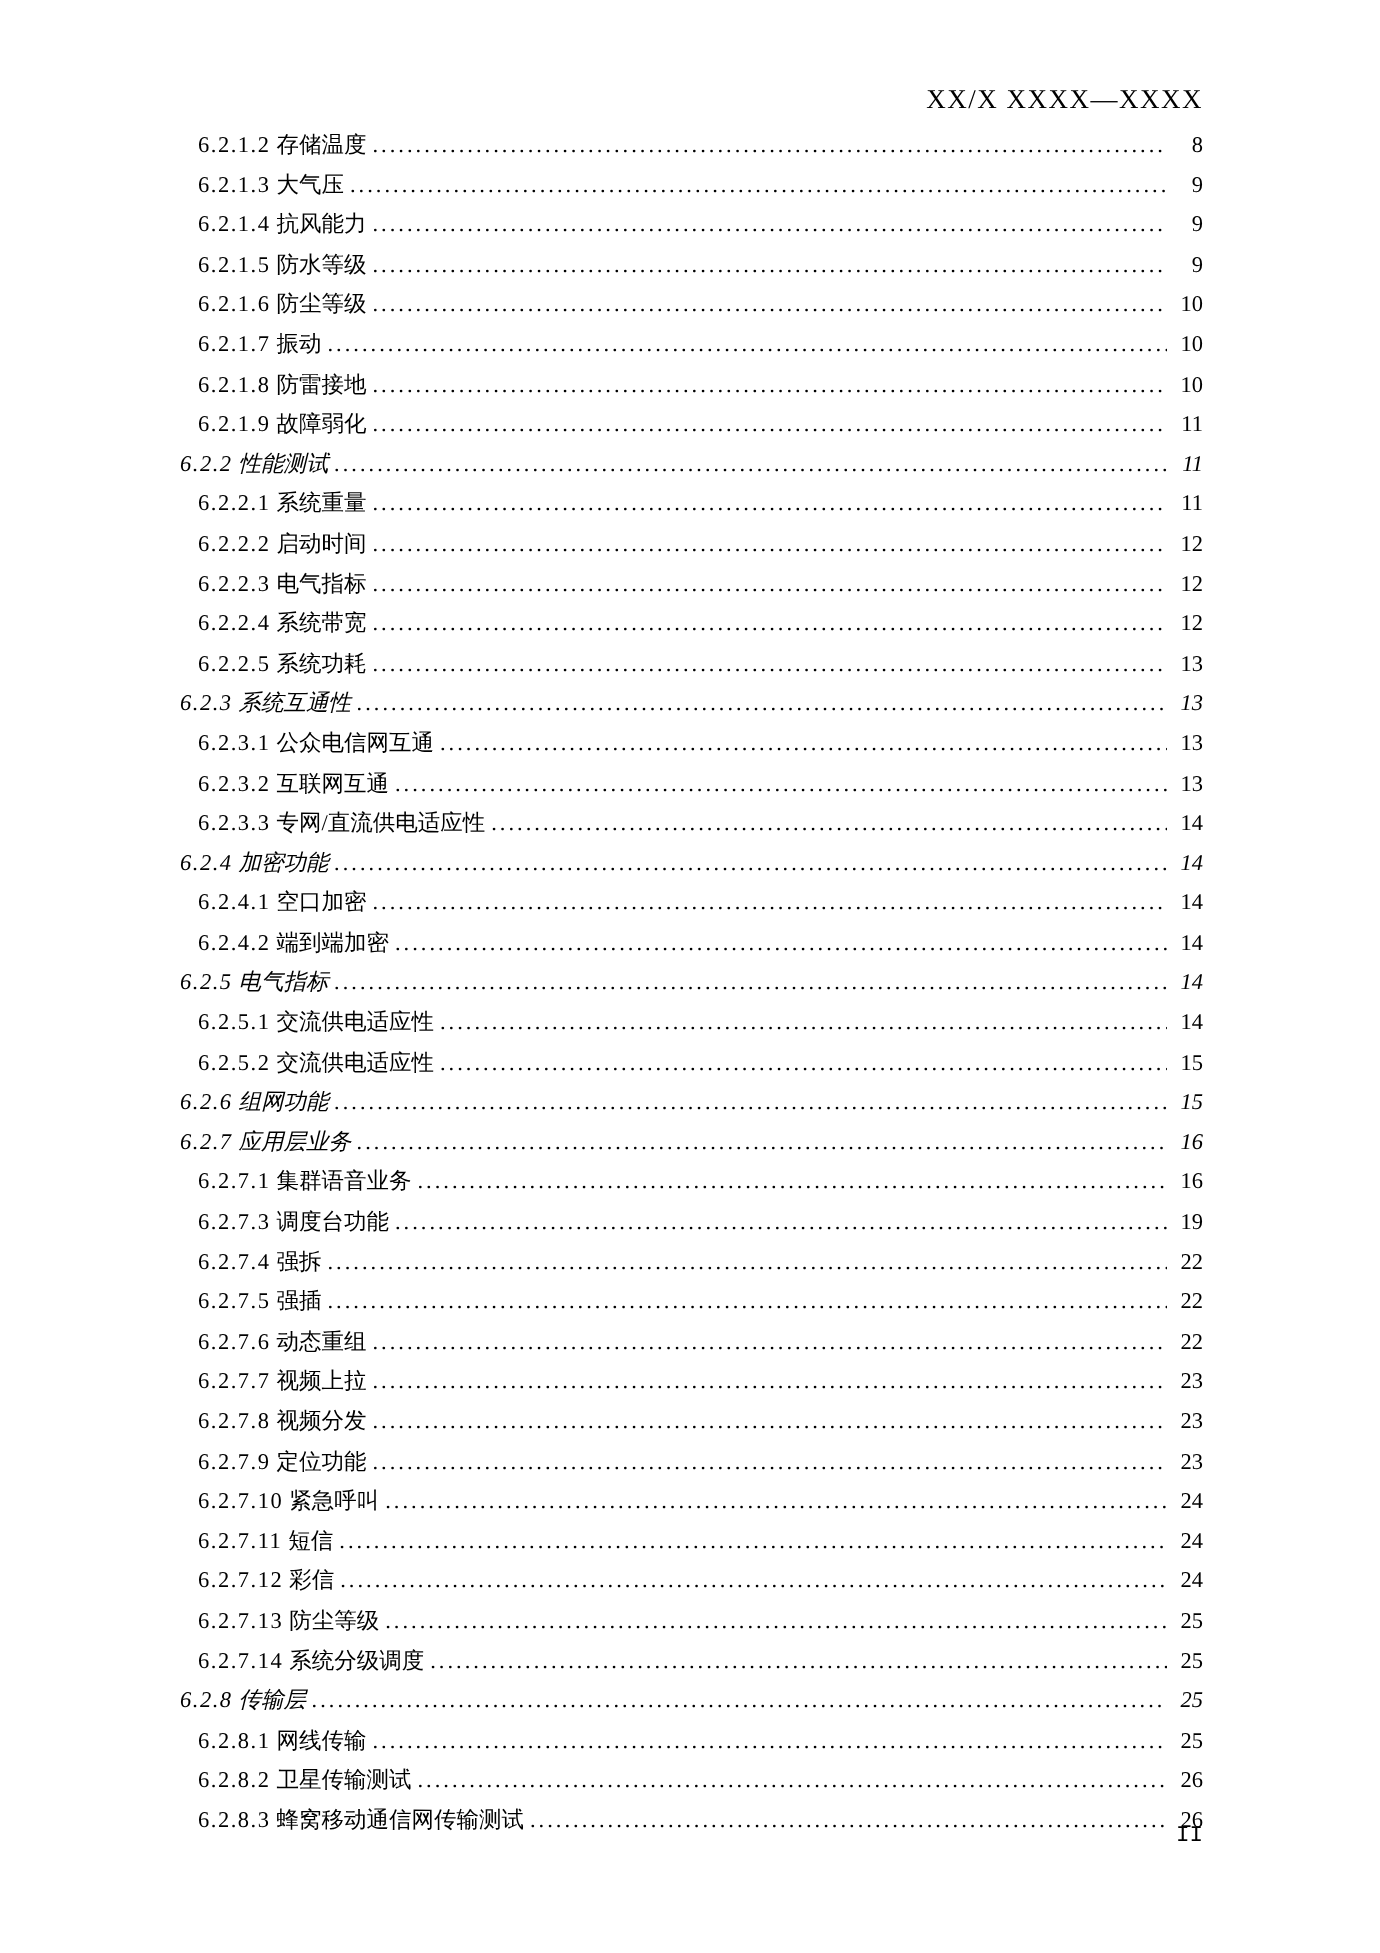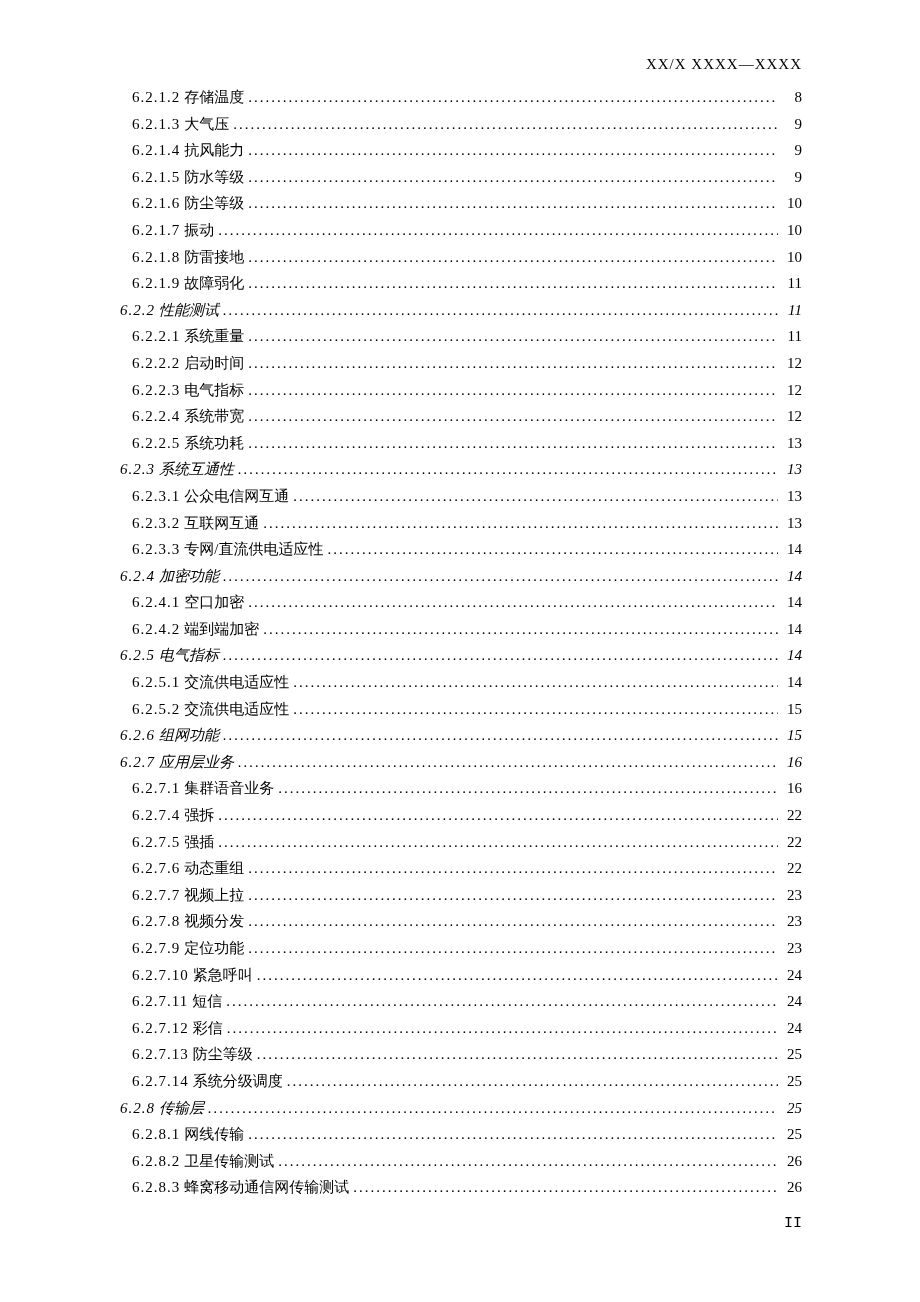--- a/index.html
+++ b/index.html
@@ -9,21 +9,21 @@
       background: #fff;
       font-family: "SimSun", "宋体", serif;
       font-size: 15px;
       color: #000;
       position: relative;
     }
     .header {
       position: absolute;
       top: 56px;
       right: 118px;
-      font-size: 15px;
+      font-size: 18px;
       letter-spacing: 1px;
     }
     .toc-container {
       position: absolute;
       top: 88px;
       left: 120px;
       right: 118px;
     }
     .toc-entry {
       display: flex;
@@ -225,20 +225,26 @@
       <span class="dots"></span>
       <span class="page-num">16</span>
     </div>
     <div class="toc-entry level-3">
       <span class="entry-num">6.2.7.1</span>
       <span class="entry-title">集群语音业务</span>
       <span class="dots"></span>
       <span class="page-num">16</span>
     </div>
     <div class="toc-entry level-3">
+      <span class="entry-num">6.2.7.3</span>
+      <span class="entry-title">调度台功能</span>
+      <span class="dots"></span>
+      <span class="page-num">19</span>
+    </div>
+    <div class="toc-entry level-3">
       <span class="entry-num">6.2.7.4</span>
       <span class="entry-title">强拆</span>
       <span class="dots"></span>
       <span class="page-num">22</span>
     </div>
     <div class="toc-entry level-3">
       <span class="entry-num">6.2.7.5</span>
       <span class="entry-title">强插</span>
       <span class="dots"></span>
       <span class="page-num">22</span>

